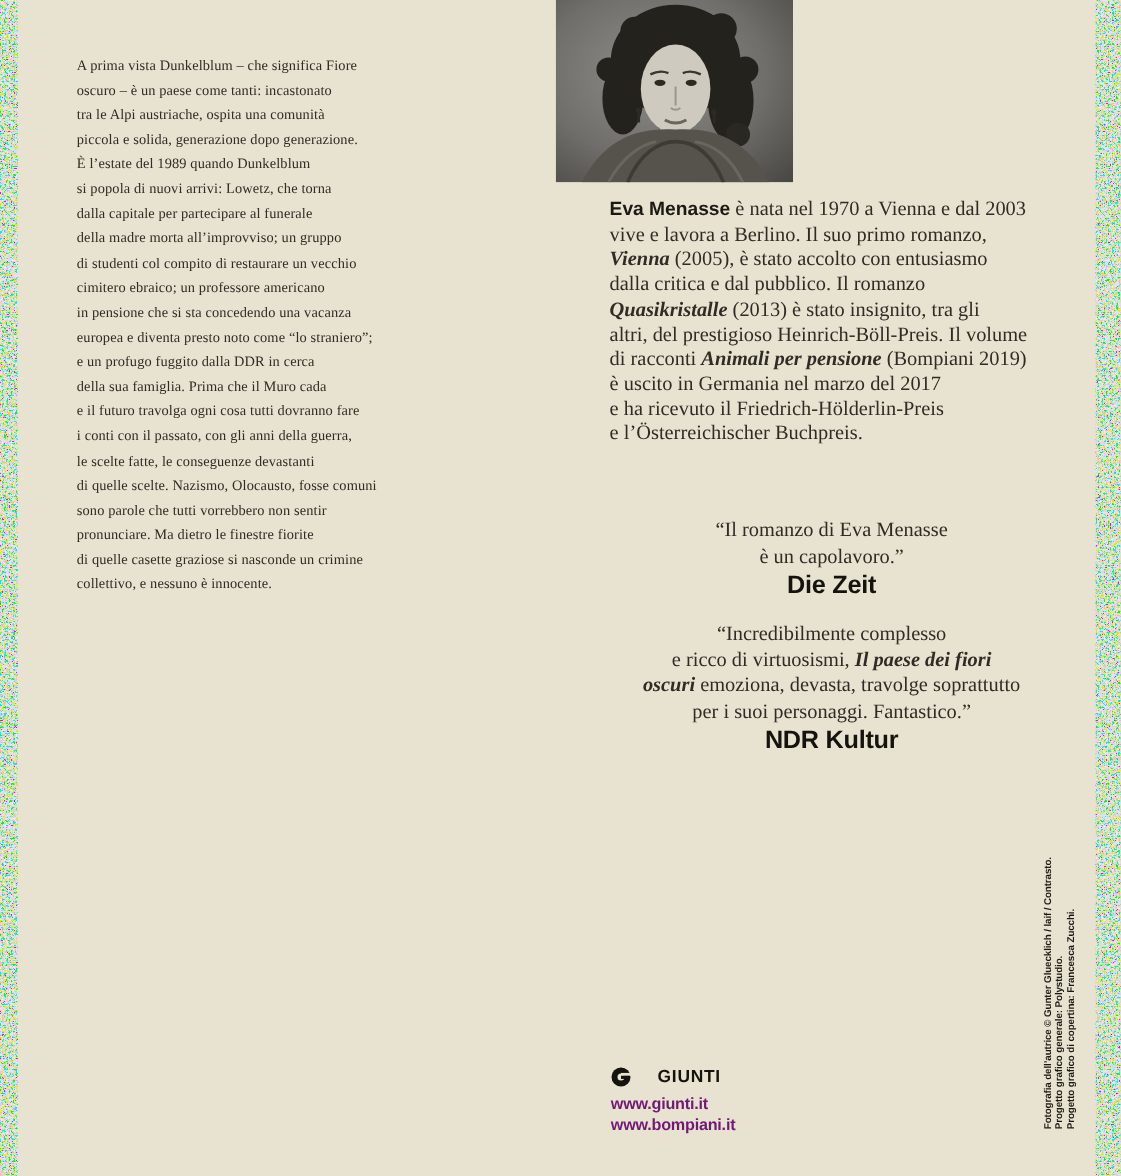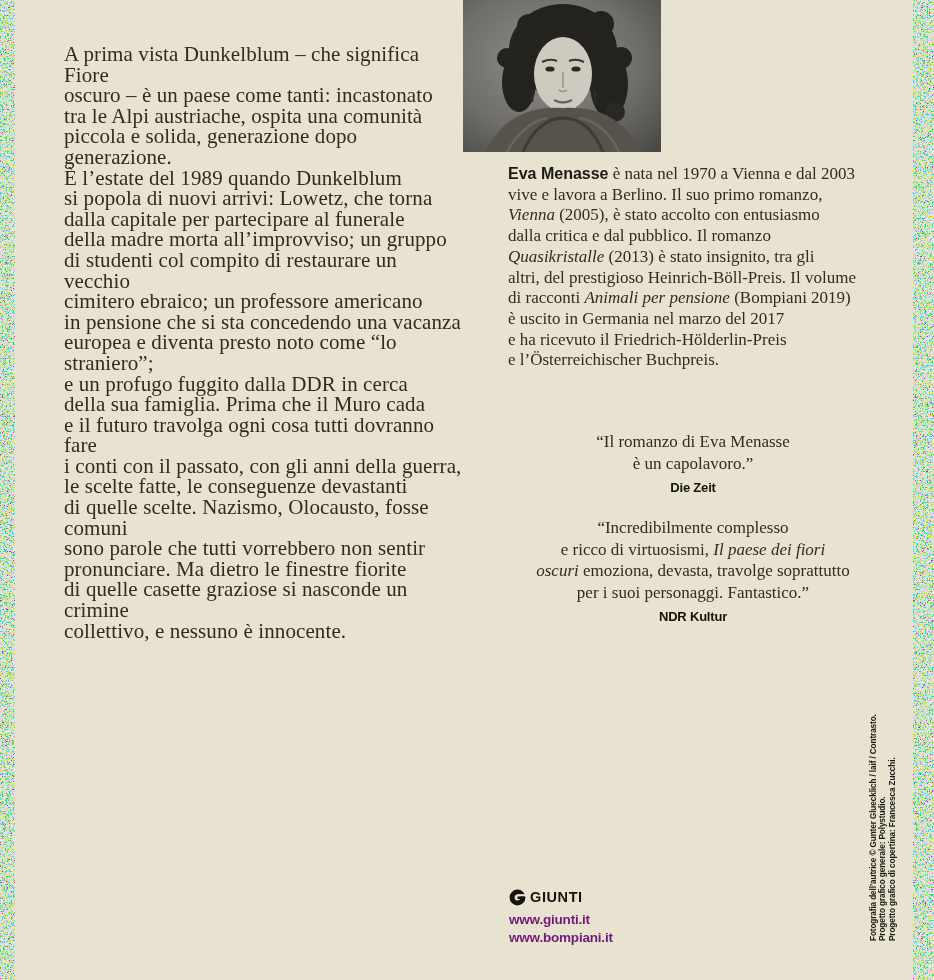--- a/index.html
+++ b/index.html
@@ -33,21 +33,21 @@
     height: 152px;
     overflow: hidden;
   }
   .photo svg { display: block; }
 
   .synopsis {
     position: absolute;
     left: 64px;
     top: 44px;
     width: 400px;
-    font-size: 21px;
+    font-size: 12px;
     line-height: 20.6px;
     white-space: pre-line;
     letter-spacing: 0.1px;
   }
 
   .bio {
     position: absolute;
     left: 508px;
     top: 164px;
     width: 412px;
@@ -56,51 +56,52 @@
     white-space: pre-line;
   }
 
   .seg-bold-sans {
     font-family: "Liberation Sans", "DejaVu Sans", sans-serif;
     font-weight: bold;
     color: #1b1914;
     font-size: 16px;
     text-align: right;
   }
-  .seg-italic { font-style: italic; }
+  .seg-italic { font-style: italic; font-weight: bold; }
 
   .quote {
     position: absolute;
     left: 459px;
     width: 468px;
     text-align: center;
   }
   .quote-1 { top: 431px; }
   .quote-2 { top: 517px; }
   .quote-text {
     font-size: 17px;
     line-height: 21.6px;
     white-space: pre-line;
   }
   .quote-source {
     margin-top: 4px;
     font-family: "Liberation Sans", "DejaVu Sans", sans-serif;
     font-weight: bold;
-    font-size: 13px;
+    font-size: 21px;
     line-height: 20px;
     color: #15130e;
     letter-spacing: -0.2px;
   }
 
   .publisher-logo {
     position: absolute;
     left: 509px;
     top: 889px;
     display: flex;
-    gap: 4px;
+    align-items: center;
+    gap: 22px;
   }
   .publisher-logo svg { display: block; }
   .publisher-name {
     font-family: "Liberation Sans", "DejaVu Sans", sans-serif;
     font-weight: bold;
     font-size: 14.5px;
     color: #15130e;
     letter-spacing: 0.6px;
   }
   .publisher-urls {

